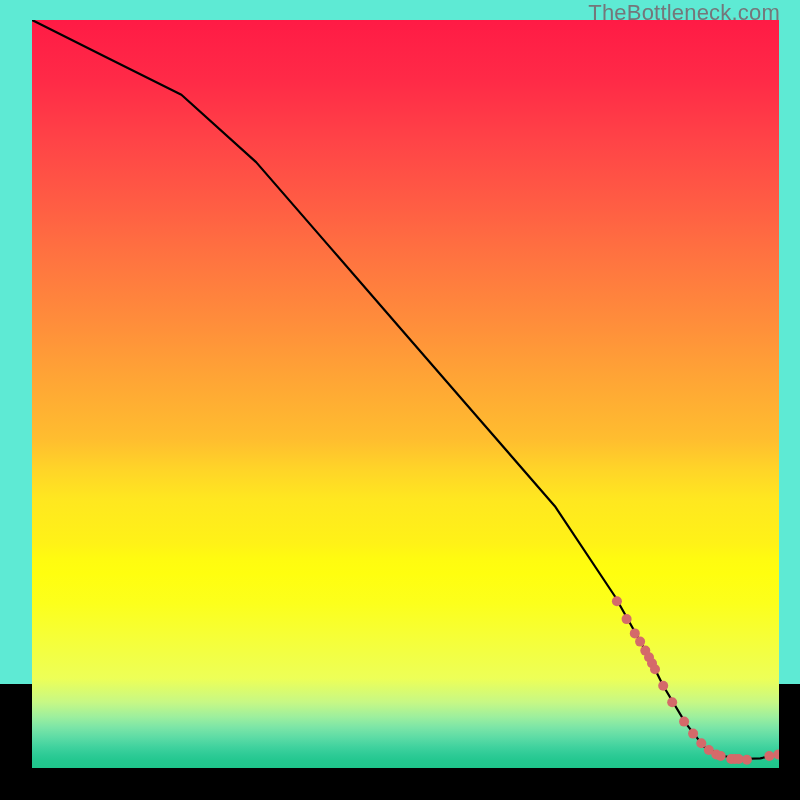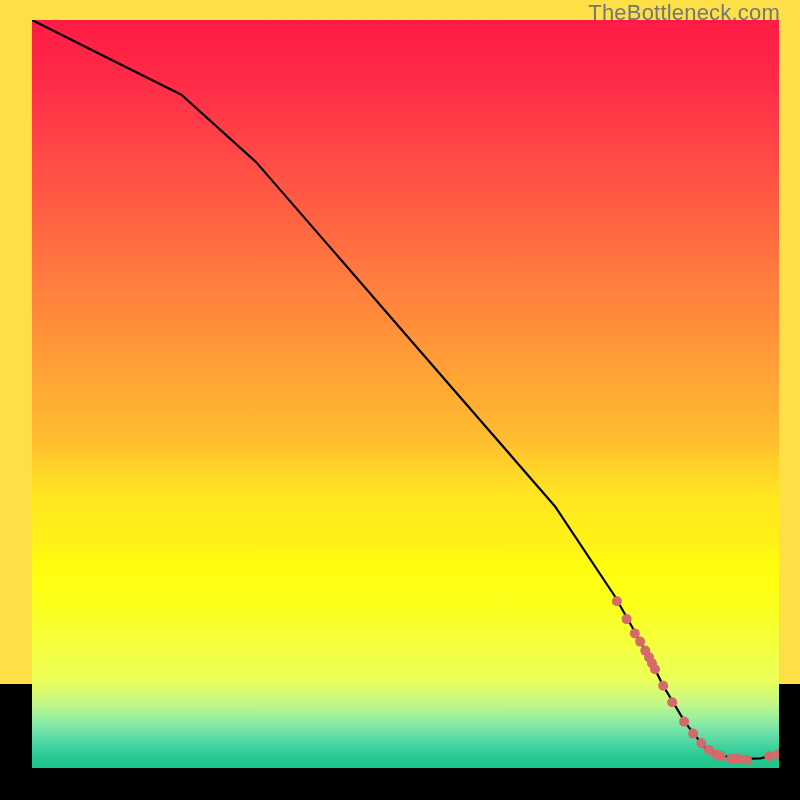--- a/index.html
+++ b/index.html
@@ -8,21 +8,21 @@
     width: 800px;
     height: 800px;
     background: #000;
     overflow: hidden;
     font-family: Arial, Helvetica, sans-serif;
   }
   .frame {
     position: relative;
     width: 800px;
     height: 684px;
-    background: #fde047;
+    background: #5eead4;
   }
   .plot {
     position: absolute;
     left: 32px;
     top: 20px;
     width: 747px;
     height: 748px;
     
     background: linear-gradient(to bottom,
       #ff1b45 0%,

